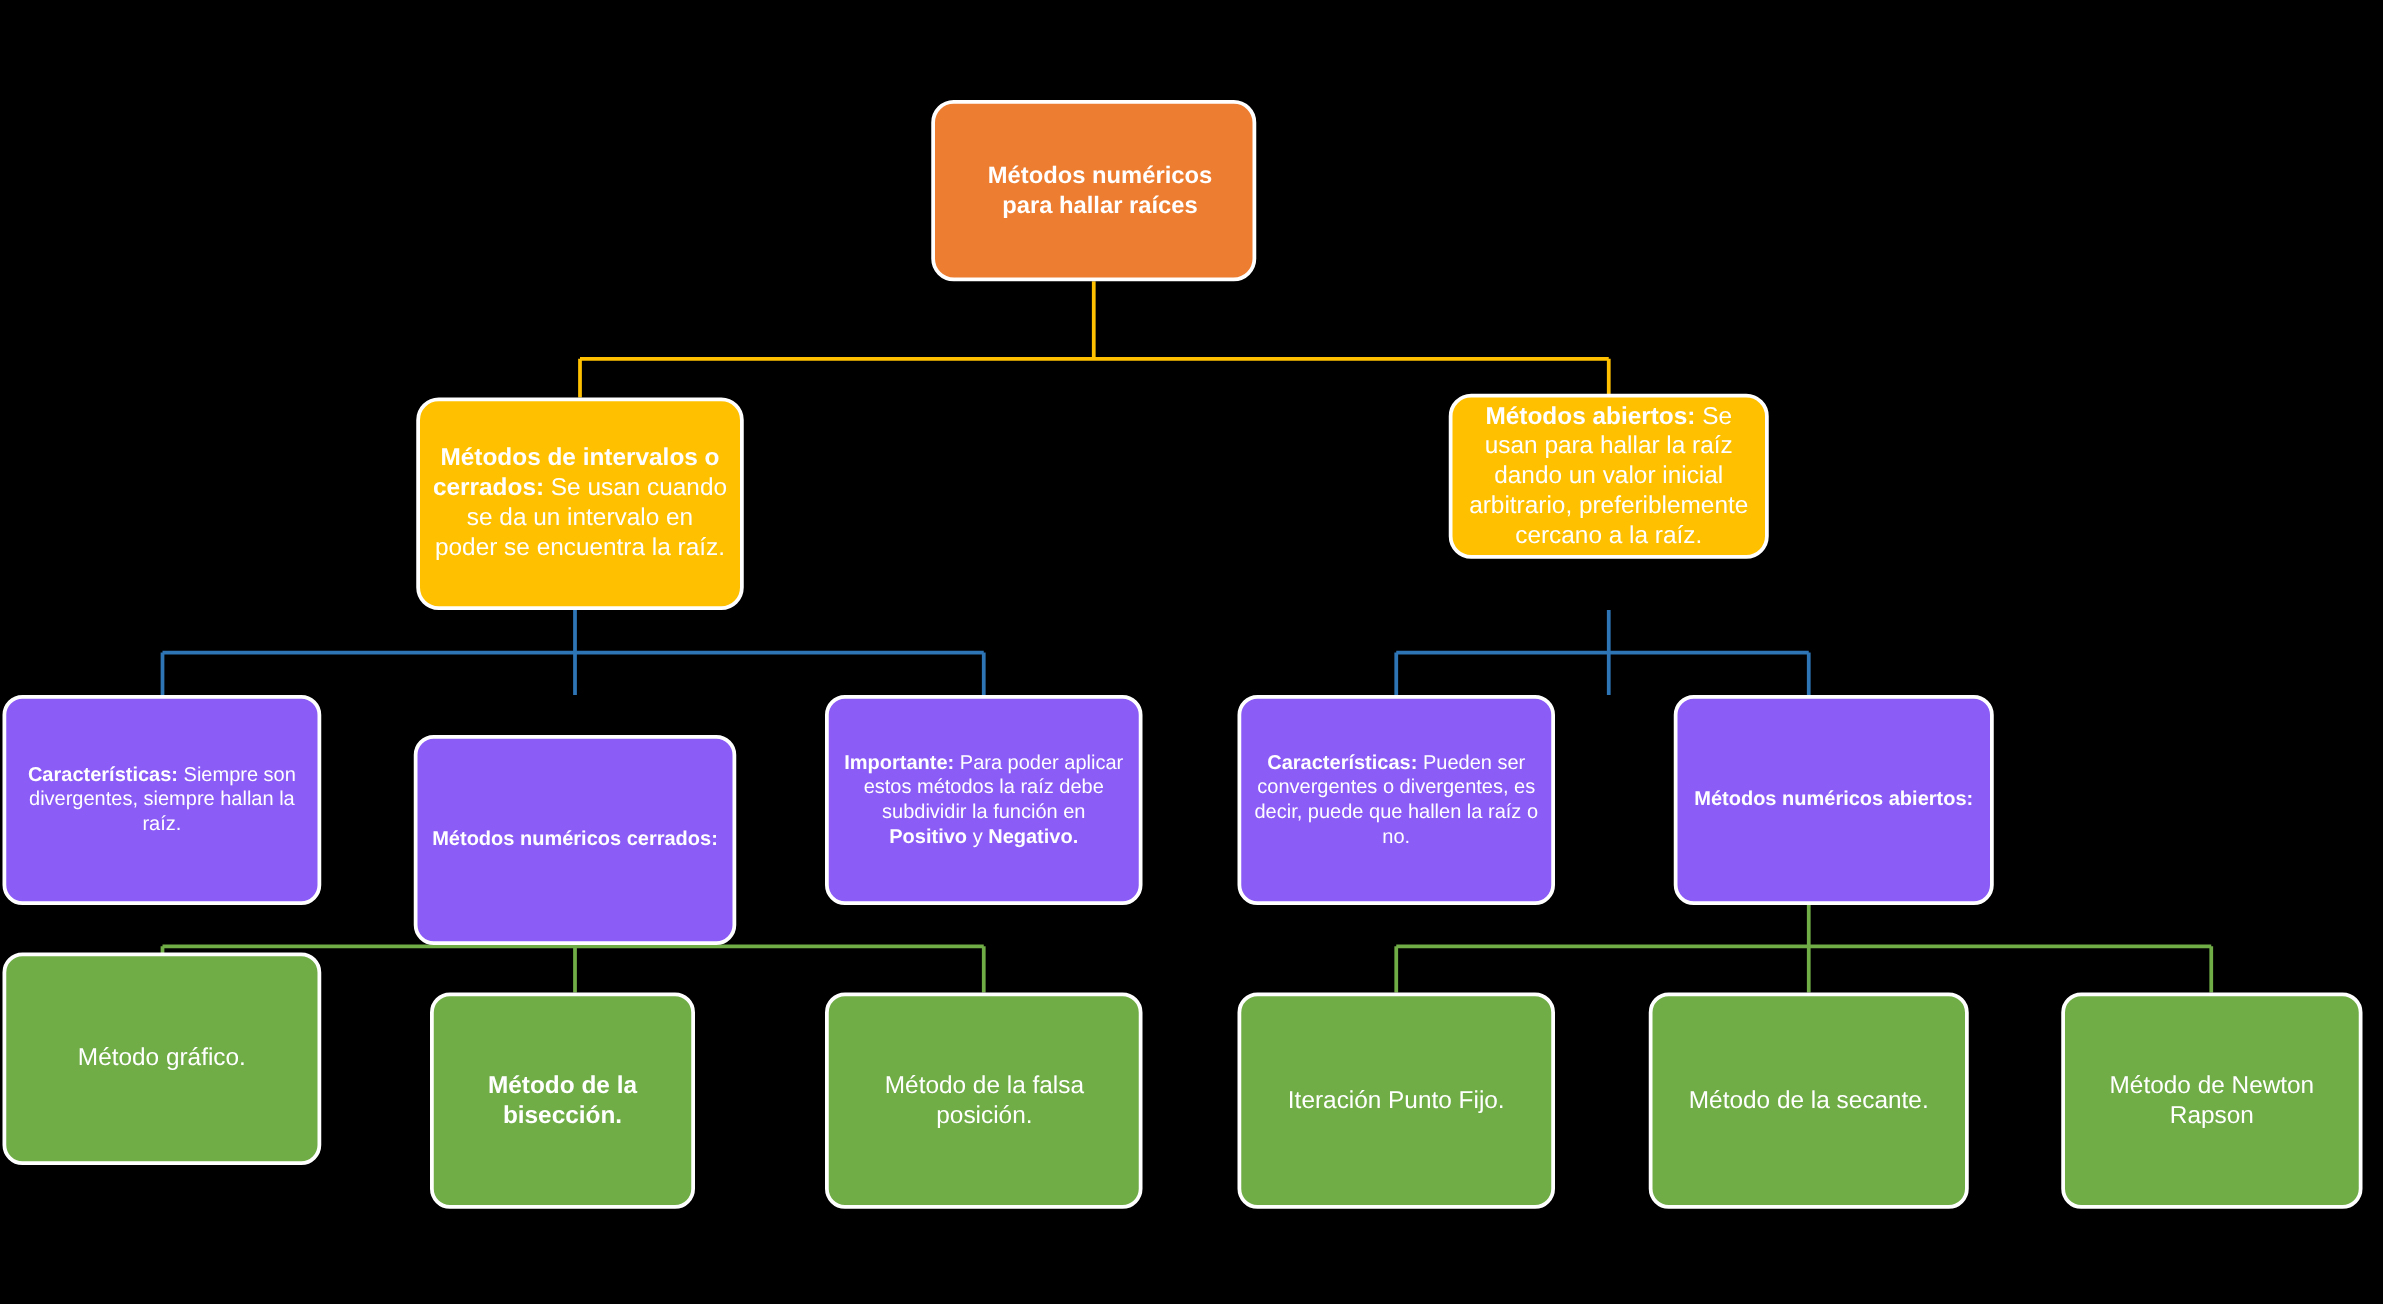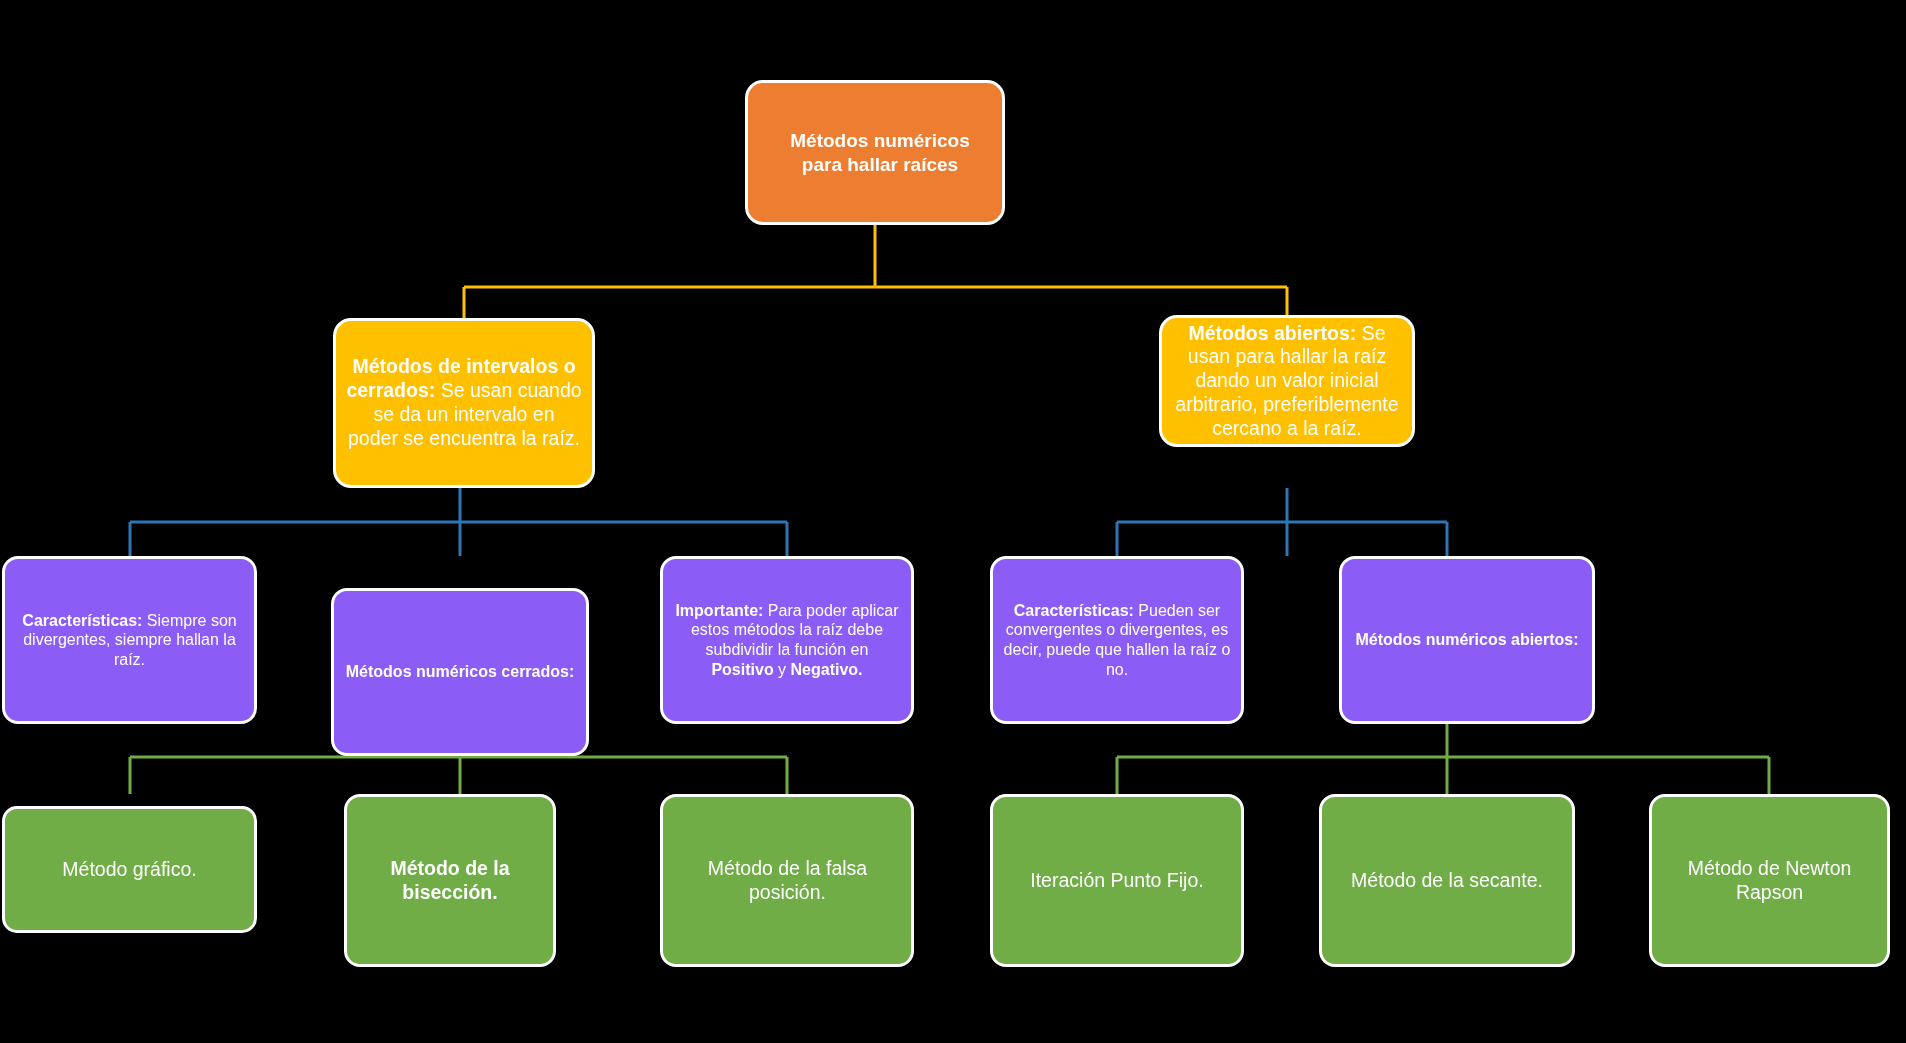--- a/index.html
+++ b/index.html
@@ -70,21 +70,21 @@
   
   #n-cerrados { left: 333px; top: 318px; width: 262px; height: 170px; }
   #n-abiertos { left: 1159px; top: 315px; width: 256px; height: 132px; }
   
   #n-carac-cerrados { left: 2px; top: 556px; width: 255px; height: 168px; }
   #n-metodos-cerrados { left: 331px; top: 556px; width: 258px; height: 168px; margin-top: 32px; }
   #n-importante { left: 660px; top: 556px; width: 254px; height: 168px; }
   #n-carac-abiertos { left: 990px; top: 556px; width: 254px; height: 168px; }
   #n-metodos-abiertos { left: 1319px; top: 556px; width: 256px; height: 168px; margin-left: 20px; }
   
-  #n-grafico { left: 2px; top: 806px; width: 255px; height: 127px; border-radius: 15px; }
+  #n-grafico { left: 2px; top: 762px; width: 255px; height: 170px; }
   #n-biseccion { left: 344px; top: 794px; width: 212px; height: 173px; font-weight: bold; }
   #n-falsa { left: 660px; top: 794px; width: 254px; height: 173px; padding-left: 11px; }
   #n-punto-fijo { left: 990px; top: 794px; width: 254px; height: 173px; }
   #n-secante { left: 1319px; top: 794px; width: 256px; height: 173px; }
   #n-newton { left: 1649px; top: 794px; width: 241px; height: 173px; }
 </style>
 </head>
 <body>
 
 <div id="canvas">

